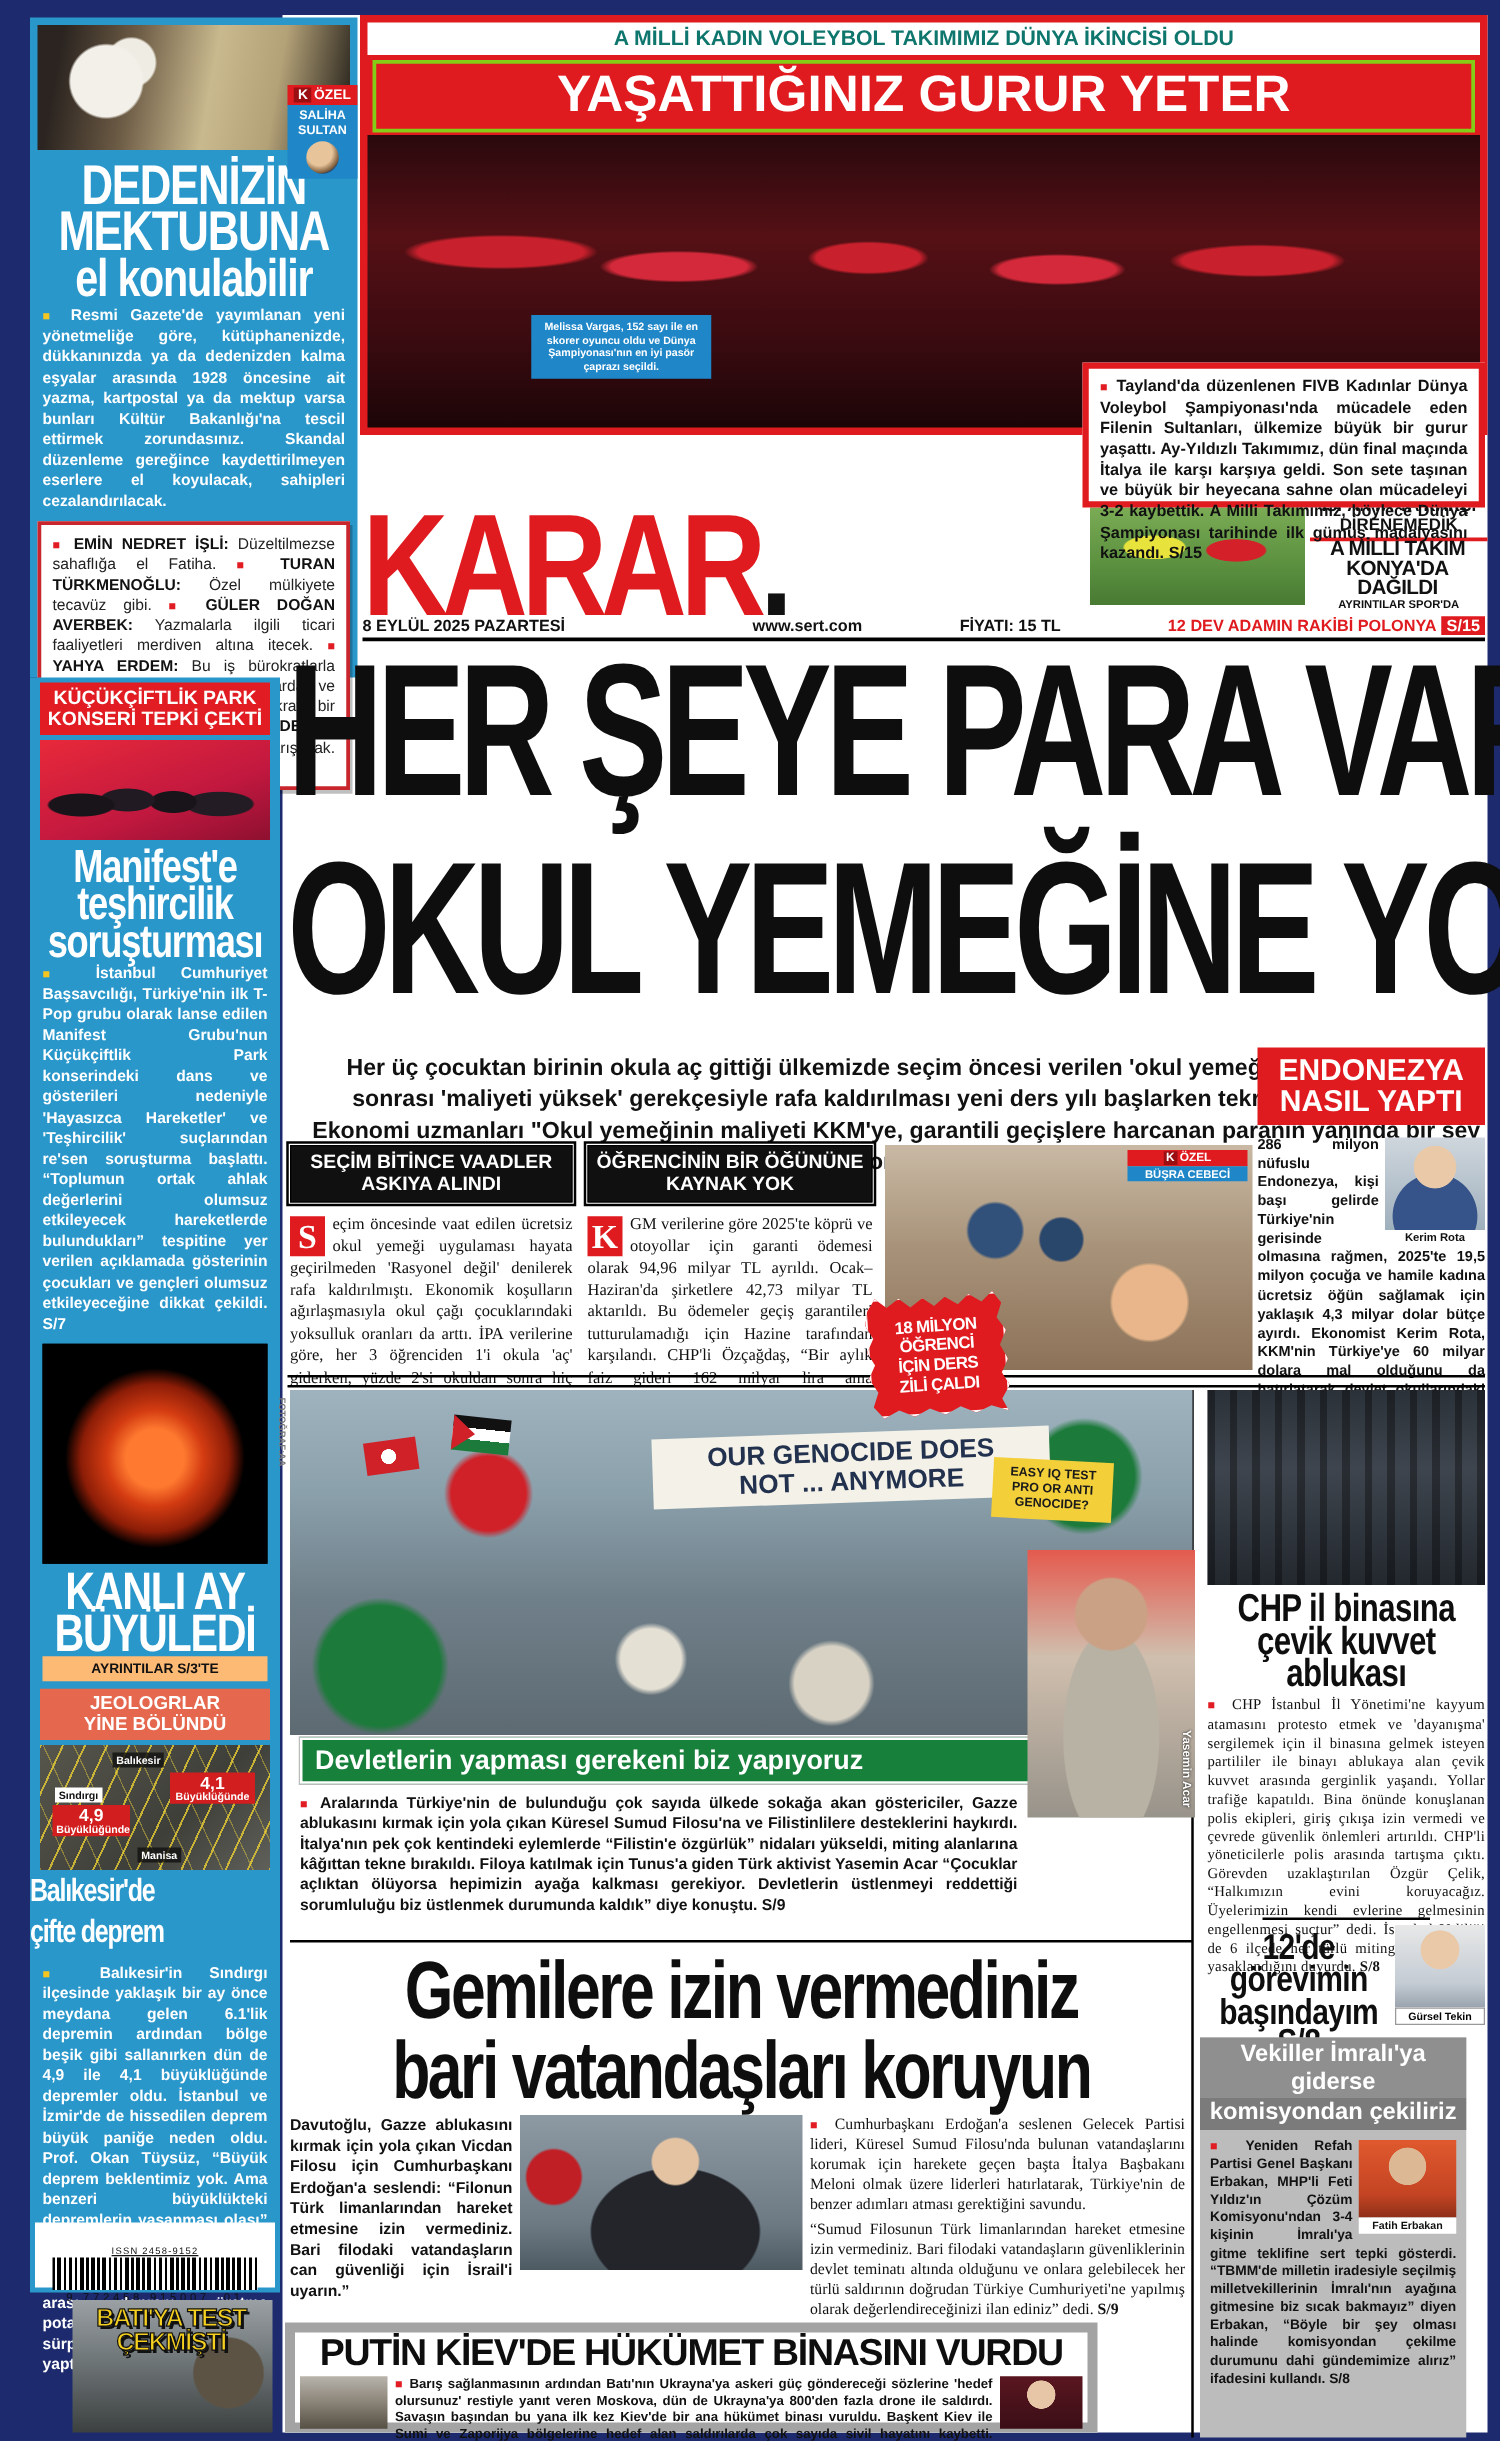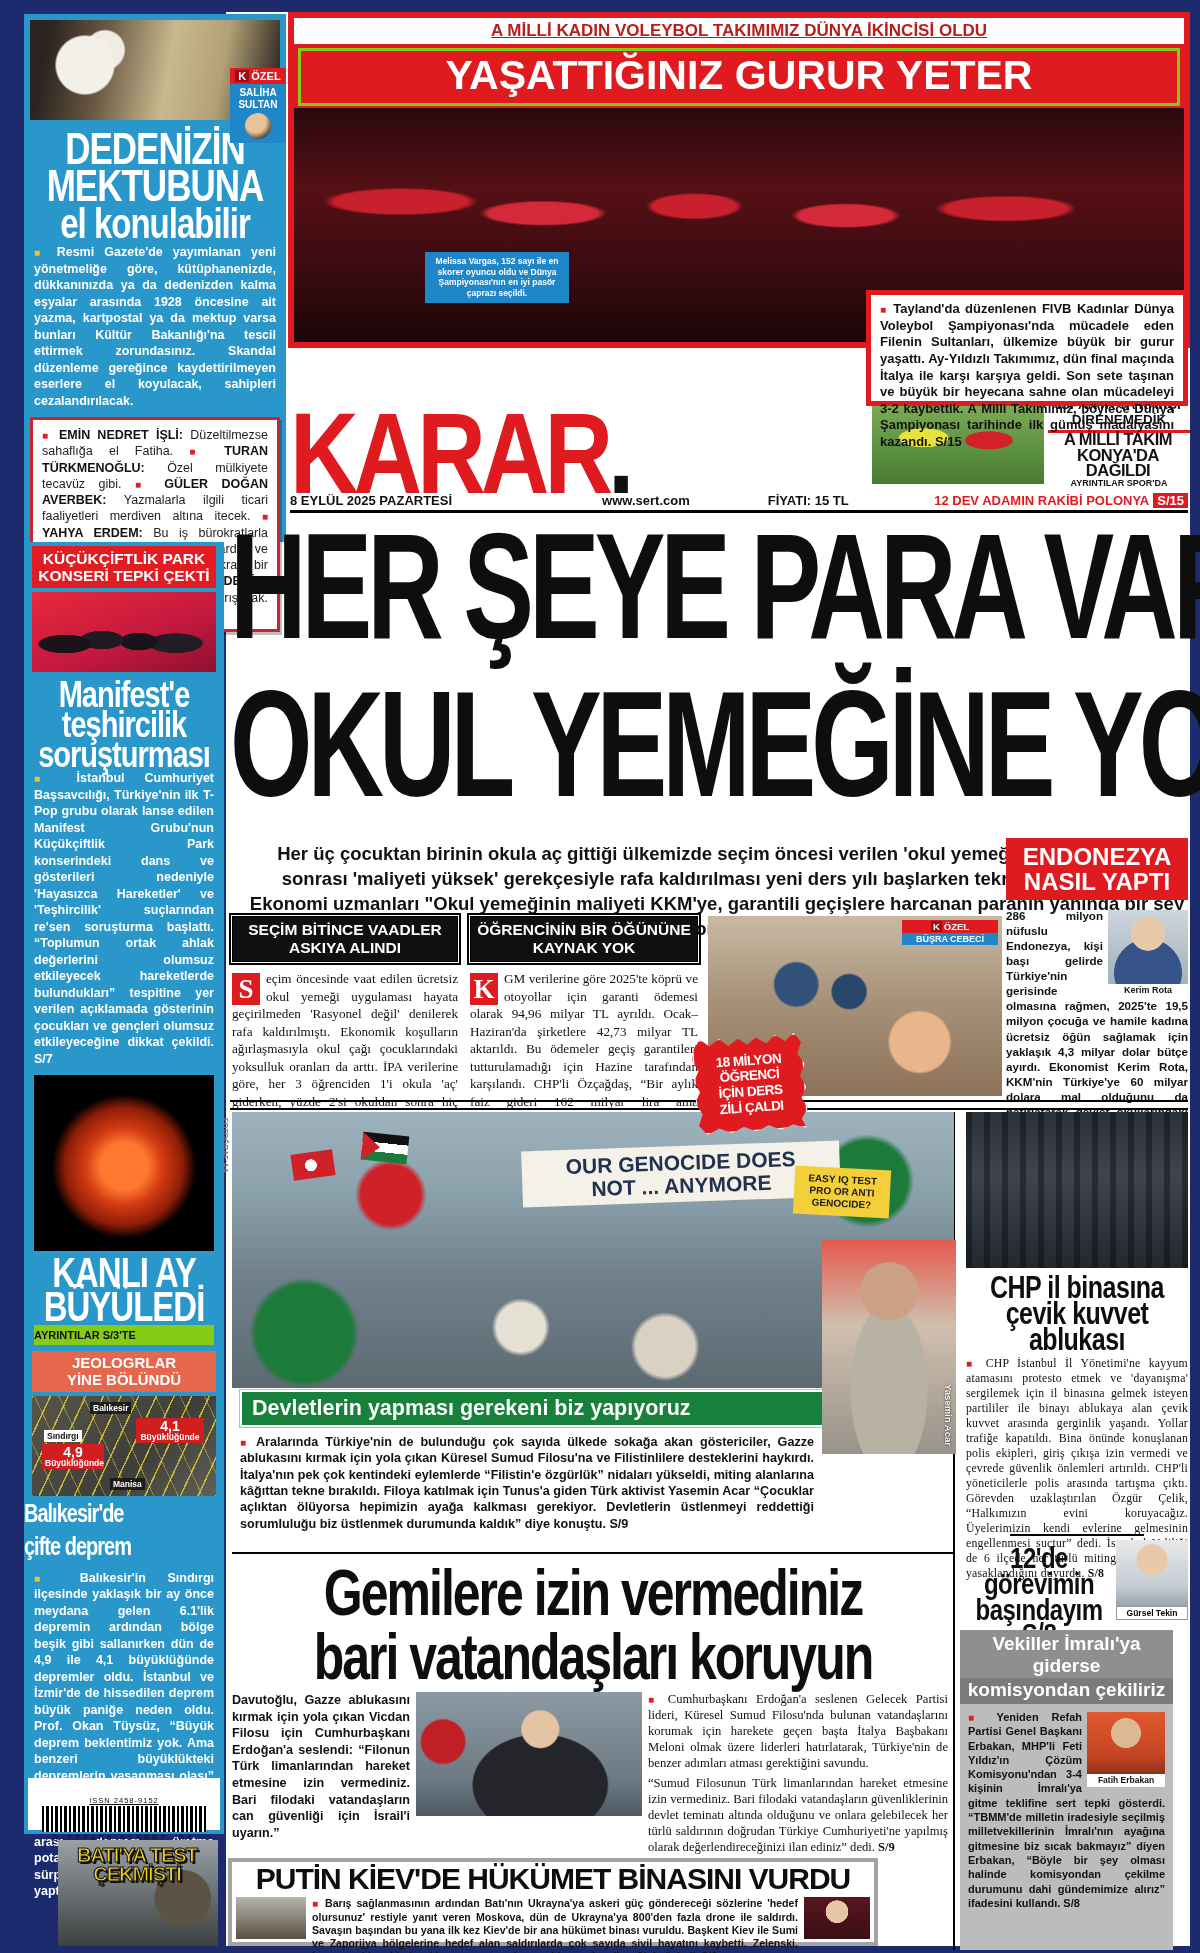--- a/index.html
+++ b/index.html
@@ -32,21 +32,21 @@
      radial-gradient(ellipse at 38% 60%, #221a22 0 13%, rgba(0,0,0,0) 14%),
      radial-gradient(ellipse at 58% 62%, #19141a 0 12%, rgba(0,0,0,0) 13%),
      radial-gradient(ellipse at 78% 64%, #241c24 0 13%, rgba(0,0,0,0) 14%),
      linear-gradient(160deg,#e8293a,#c2183f 60%,#8e1030);}
   .manifest-h{font-size:29px;text-align:center;}
   .manifest-l{height:30px;}
   .moon{margin:8px 10px 0 10px;height:176px;background:
      radial-gradient(circle at 50% 52%, #ff7a30 0 18%, #d43c12 30%, #8c1d07 46%, #3a0b02 52%, #000 56%),#000;}
   .kanli-h{font-size:33px;text-align:center;}
   .kanli-l{height:34px;}
-  .note-bar{margin:6px 10px;background:#84cc16;color:#111;font-size:11px;font-weight:800;text-align:left;padding:4px 0;}
+  .note-bar{margin:6px 10px;background:#fdba74;color:#111;font-size:11px;font-weight:800;text-align:center;padding:4px 0;}
   .jeolog{margin:2px 8px;padding:3px 0;font-size:15px;line-height:1.15;background:#e5674d;}
   .map{margin:4px 8px;height:100px;position:relative;background:
      repeating-linear-gradient(115deg, rgba(233,206,52,.8) 0 1.5px, rgba(0,0,0,0) 1.5px 16px),
      repeating-linear-gradient(65deg, rgba(210,190,60,.5) 0 1px, rgba(0,0,0,0) 1px 22px),
      linear-gradient(135deg,#56564c,#3f3f3a 60%,#60605a);}
   .map-lbl{position:absolute;font-size:8.5px;font-weight:700;padding:1px 3px;}
   .map-dark{background:rgba(20,20,20,.85);color:#fff;}
   .map-red{background:#d21e1e;color:#fff;text-align:center;line-height:1.05;}
   .map-red .big{font-size:14px;font-weight:900;display:block;}
   .balik-h{font-size:20px;text-align:left;}
@@ -55,22 +55,22 @@
   .issn .lab{font-size:7.5px;letter-spacing:1px;padding-top:18px;text-decoration:underline;}
   .bars{margin:1px 14px;height:26px;background:repeating-linear-gradient(90deg,#000 0 2px,#fff 2px 4px,#000 4px 7px,#fff 7px 9px);}
   .issn .num{font-size:9px;letter-spacing:3px;}
   .batiya{left:58px;top:1840px;width:160px;height:106px;background:
      radial-gradient(circle at 78% 55%, #5c5344 0 20%, rgba(0,0,0,0) 21%),
      linear-gradient(180deg,#9aa0a4,#6f7678 45%,#3c4140);}
   .batiya-t{position:absolute;left:4px;top:6px;width:150px;text-align:center;color:#f5d020;font-weight:900;
      font-size:20px;line-height:.95;letter-spacing:-1px;-webkit-text-stroke:1px #111;text-shadow:2px 2px 0 #111;}
   
   .vb{left:288px;top:12px;width:902px;height:336px;background:#e01b1f;}
-  .vb-strip{margin:6px 6px 0 6px;background:#fff;color:#b91c1c;font-weight:900;text-align:center;
-     font-size:17px;padding:3px 0;letter-spacing:0;text-decoration:underline;}
+  .vb-strip{margin:6px 6px 0 6px;background:#fff;color:#0f766e;font-weight:900;text-align:center;
+     font-size:17px;padding:3px 0;letter-spacing:0;}
   .vb-banner{margin:4px 10px;border:3px solid #84cc16;text-align:center;color:#fff;font-weight:900;
      font-size:41px;letter-spacing:0;padding:1px 0 4px 0;}
   .vb-photo{position:absolute;left:6px;top:96px;width:890px;height:234px;background:
      radial-gradient(ellipse at 12% 40%, #c8202c 0 6%, rgba(0,0,0,0) 7%),
      radial-gradient(ellipse at 28% 45%, #d4293a 0 6%, rgba(0,0,0,0) 7%),
      radial-gradient(ellipse at 45% 42%, #c8202c 0 6%, rgba(0,0,0,0) 7%),
      radial-gradient(ellipse at 62% 46%, #d4293a 0 6%, rgba(0,0,0,0) 7%),
      radial-gradient(ellipse at 80% 43%, #c8202c 0 6%, rgba(0,0,0,0) 7%),
      linear-gradient(180deg,#2a090d 0%,#551015 35%,#3a0b10 70%,#1c0507 100%);}
   .vargas{position:absolute;left:137px;top:240px;width:134px;background:#1f86c8;color:#fff;
@@ -188,21 +188,21 @@
      color:#111;text-align:justify;}
   .dav{left:416px;top:1692px;width:226px;height:124px;background:
      radial-gradient(circle at 55% 30%, #e3c3a2 0 12%, rgba(0,0,0,0) 13%),
      radial-gradient(ellipse at 55% 75%, #23252a 0 38%, rgba(0,0,0,0) 39%),
      radial-gradient(circle at 12% 40%, #c01f26 0 10%, rgba(0,0,0,0) 11%),
      linear-gradient(180deg,#8d9aa4,#6d7a84 70%,#4e5a62);}
   .gem-right{left:648px;top:1692px;width:300px;font-family:"Liberation Serif",serif;font-size:12.6px;
      line-height:1.27;text-align:justify;color:#111;}
   .gem-right p{margin:0 0 4px 0;}
   
-  .putin{left:228px;top:1858px;width:650px;height:88px;border:4px solid #a3a3a3;background:#fff;box-sizing:border-box;}
+  .putin{left:228px;top:1858px;width:650px;height:88px;border:8px solid #a3a3a3;background:#fff;box-sizing:border-box;}
   .putin-h{text-align:center;font-weight:900;font-size:30px;letter-spacing:-1px;color:#0e0e0e;line-height:1;
      padding-top:2px;}
   .putin-row{display:flex;margin-top:3px;padding:0 4px;gap:6px;}
   .putin-ph1{width:70px;height:42px;background:linear-gradient(180deg,#b8b4ac,#8a8378 50%,#564f44);}
   .putin-ph2{width:66px;height:42px;background:
      radial-gradient(circle at 50% 35%, #e6c6a6 0 26%, rgba(0,0,0,0) 27%),
      linear-gradient(180deg,#5a1620,#3a0e16);}
   .putin-b{flex:1;font-size:10.6px;font-weight:700;line-height:1.25;text-align:justify;color:#111;}
   
   .police{left:966px;top:1112px;width:222px;height:156px;background:

